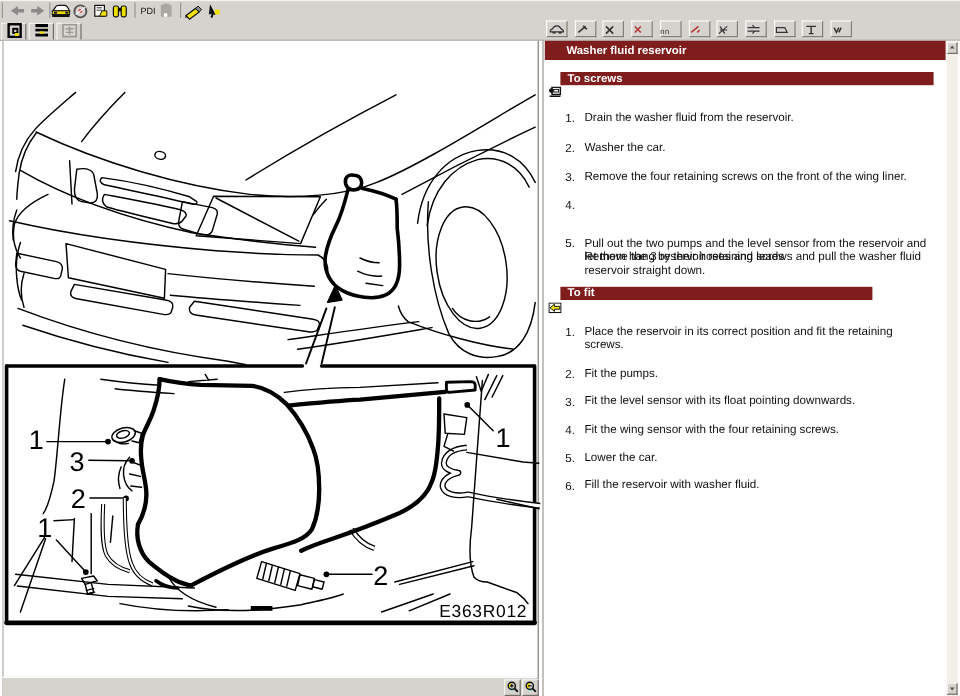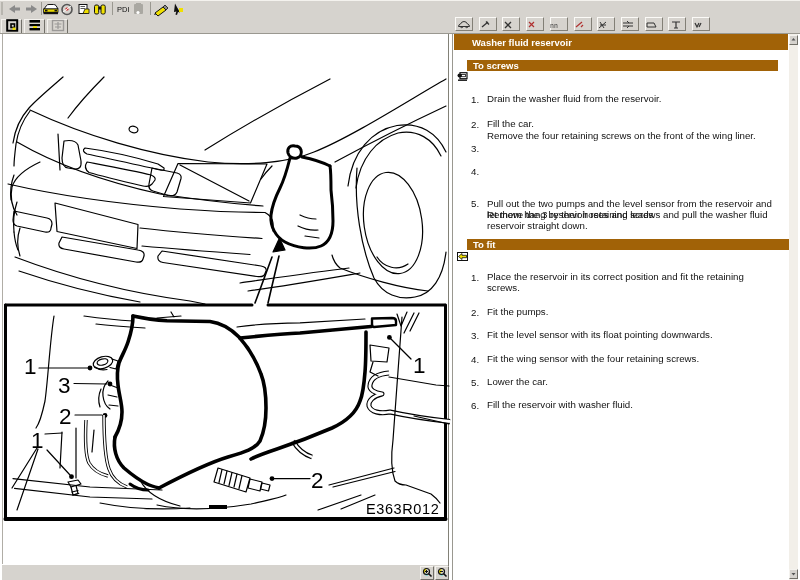--- a/index.html
+++ b/index.html
@@ -10,24 +10,24 @@
   #strip1{left:0;top:0;width:800px;height:17px;background:#d6d3ce;border-top:1px solid #f4f2ee;}
   #strip2{left:0;top:17px;width:800px;height:16px;background:#d6d3ce;}
   #contentline{left:0;top:33px;width:800px;height:1px;background:#9a9890;}
   
   #lpanel{left:2px;top:34px;width:446px;height:546px;background:#fff;border-left:1px solid #b0ada6;}
   #lbottom{left:2px;top:564px;width:446px;height:16px;background:#d6d3ce;border-top:1px solid #fff;}
   #ldivider{left:448px;top:34px;width:1px;height:546px;background:#828177;}
   
   #rpanel{left:449px;top:34px;width:351px;height:546px;background:#fff;}
   #rborder{left:452px;top:34px;width:1px;height:546px;background:#9a9890;}
-  .bluebar{background:#a16207;color:#fff;font-weight:bold;overflow:hidden;white-space:nowrap;}
+  .bluebar{background:#7f1d1d;color:#fff;font-weight:bold;overflow:hidden;white-space:nowrap;}
   #bar1{left:454px;top:34px;width:334px;height:16px;font-size:9.5px;line-height:17px;padding-left:18px;box-sizing:border-box;}
   #bar2{left:467px;top:60px;width:311px;height:11px;font-size:9.5px;line-height:11px;padding-left:6px;box-sizing:border-box;}
-  #bar3{left:467px;top:239px;width:330px;height:11px;font-size:9.5px;line-height:11px;padding-left:6px;box-sizing:border-box;}
+  #bar3{left:467px;top:239px;width:260px;height:11px;font-size:9.5px;line-height:11px;padding-left:6px;box-sizing:border-box;}
   .num{font-size:9.7px;color:#111;}
   .txt{font-size:9.7px;line-height:10.6px;color:#111;white-space:nowrap;}
   
   #sbtrack{left:789px;top:34px;width:9px;height:546px;background:#f2efe9;}
   #sbup{left:789px;top:35px;width:9px;height:10px;}
   #sbdn{left:789px;top:569px;width:9px;height:10px;}
   .btn3d{background:#d6d3ce;border:1px solid;border-color:#f4f2ee #716f68 #716f68 #f4f2ee;box-sizing:border-box;}
   
   .tbtn{top:17px;width:18px;height:14px;background:#d6d3ce;border:1px solid;border-color:#fbfaf7 #827f76 #827f76 #fbfaf7;box-sizing:border-box;}
   
@@ -160,23 +160,23 @@
   <line x1="1" y1="8.2" x2="10" y2="8.2" stroke="#111" stroke-width="1.4"></line>
 </svg>
 <svg class="abs" style="left:457px;top:252px;width:11px;height:9px" viewBox="0 0 11 9">
   <rect x="0.5" y="0.5" width="10" height="8" fill="#fff" stroke="#111" stroke-width="1"></rect>
   <path d="M1.5,4.5 l3.5,-3 v1.8 h4.5 v2.4 h-4.5 v1.8 z" fill="#f0e000" stroke="#111" stroke-width="0.8"></path>
 </svg>
 
 <div class="abs num" style="left:471px;top:94px;">1.</div>
 <div class="abs txt" style="left:487px;top:94px;">Drain the washer fluid from the reservoir.</div>
 <div class="abs num" style="left:471px;top:119px;">2.</div>
-<div class="abs txt" style="left:487px;top:119px;">Fill the car.</div>
+<div class="abs txt" style="left:487px;top:119px;">Washer the car.</div>
 <div class="abs num" style="left:471px;top:143px;">3.</div>
-<div class="abs txt" style="left:487px;top:131px;">Remove the four retaining screws on the front of the wing liner.</div>
+<div class="abs txt" style="left:487px;top:143px;">Remove the four retaining screws on the front of the wing liner.</div>
 <div class="abs num" style="left:471px;top:166px;">4.</div>
 <div class="abs txt" style="left:487px;top:166px;margin-top:33px;">Pull out the two pumps and the level sensor from the reservoir and<br>let them hang by their hoses and leads</div>
 <div class="abs num" style="left:471px;top:198px;">5.</div>
 <div class="abs txt" style="left:487px;top:210px;">Remove the 3 reservoir retaining screws and pull the washer fluid<br>reservoir straight down.</div>
 
 <div class="abs num" style="left:471px;top:272px;">1.</div>
 <div class="abs txt" style="left:487px;top:272px;">Place the reservoir in its correct position and fit the retaining<br>screws.</div>
 <div class="abs num" style="left:471px;top:307px;">2.</div>
 <div class="abs txt" style="left:487px;top:307px;">Fit the pumps.</div>
 <div class="abs num" style="left:471px;top:330px;">3.</div>

